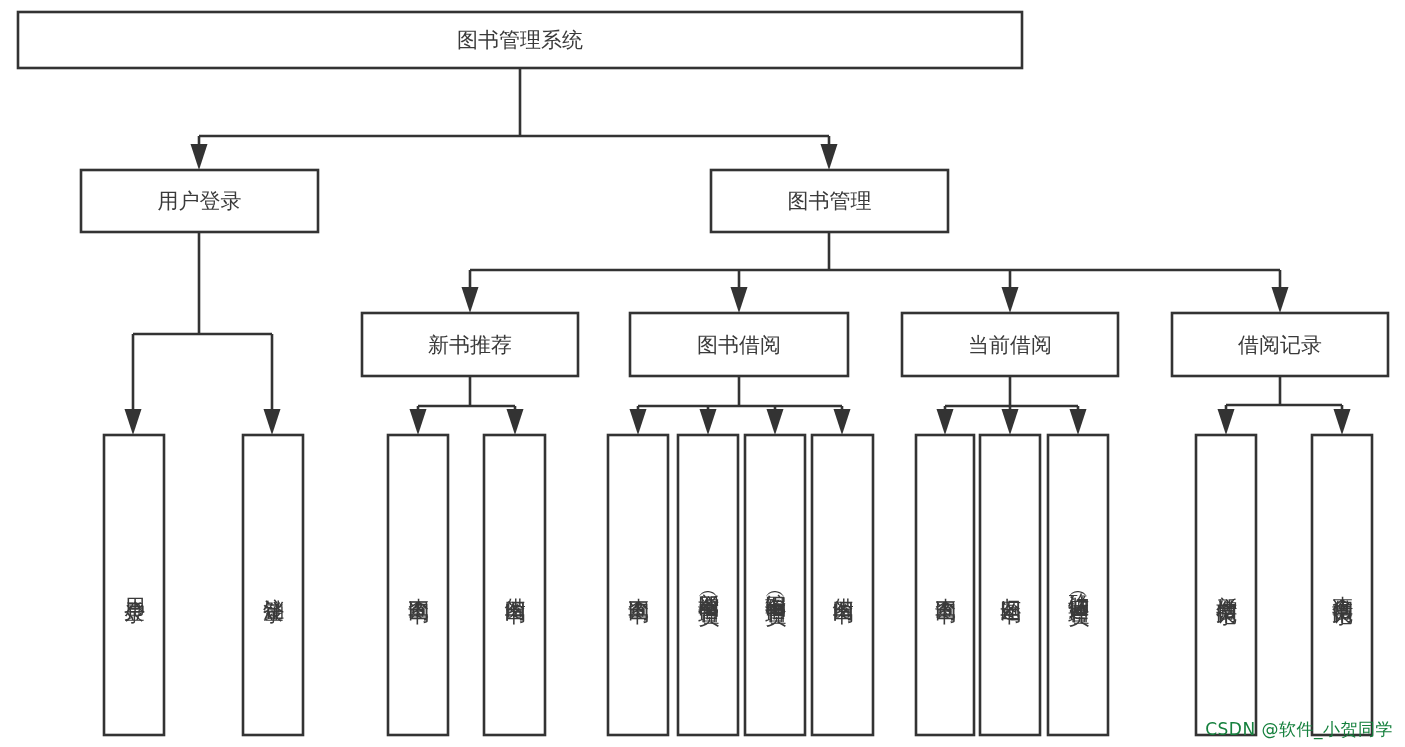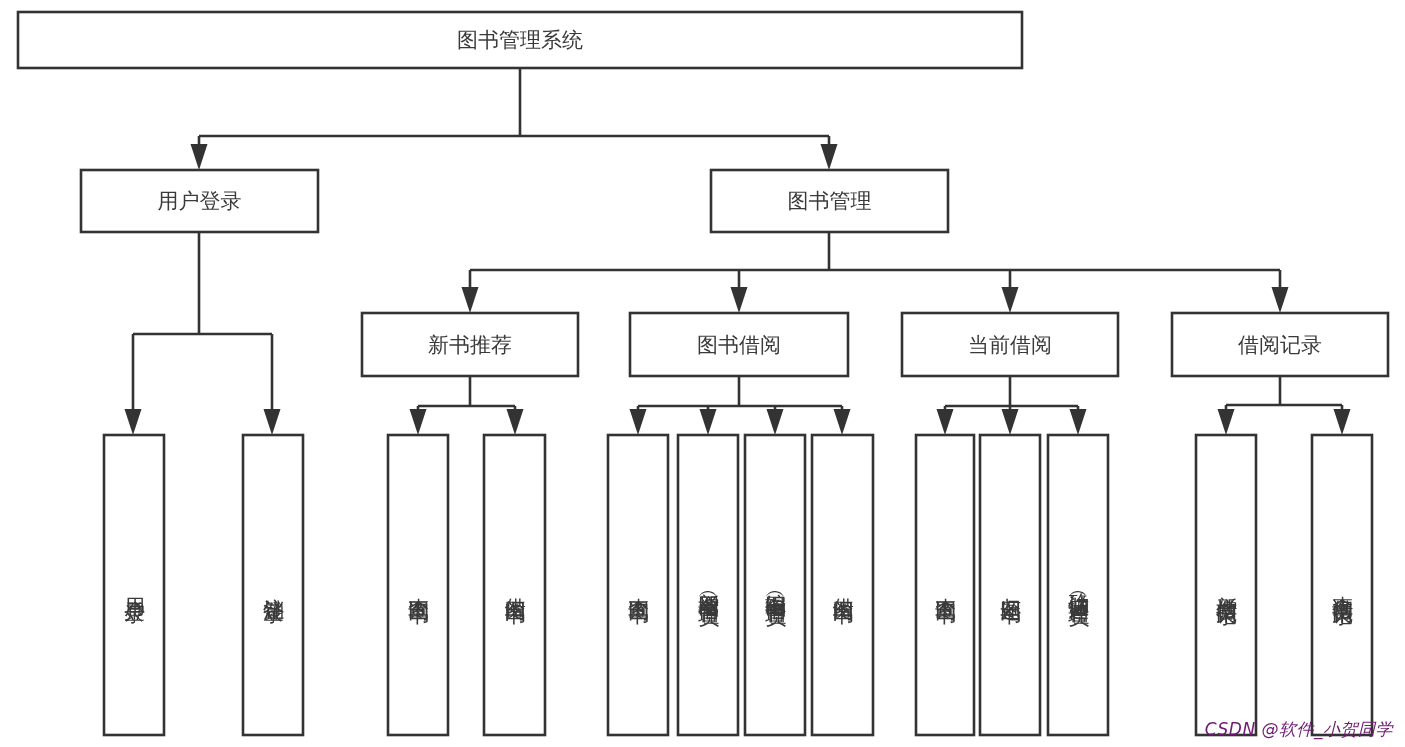--- a/index.html
+++ b/index.html
@@ -62,24 +62,23 @@
     color: #3a3a3a;
     white-space: nowrap;
     pointer-events: none;
   }
   .watermark {
     position: absolute;
     right: 12px;
     bottom: 6px;
     font-family: "DejaVu Sans", "Liberation Sans", sans-serif;
     font-size: 17px;
-    color: #701a75;
+    color: #15803d;
     white-space: nowrap;
     letter-spacing: 0.5px;
-    font-style: italic;
   }
 </style>
 </head>
 <body>
 
 <div id="diagram-root">
 
   <svg class="flow" viewBox="0 0 1405 747">
     <g id="connector-layer">
         <g>

